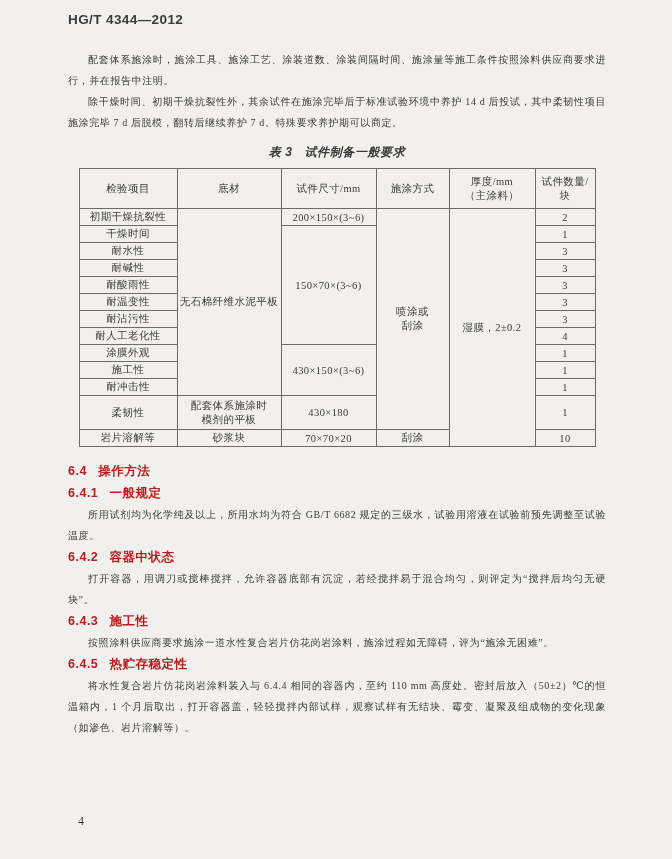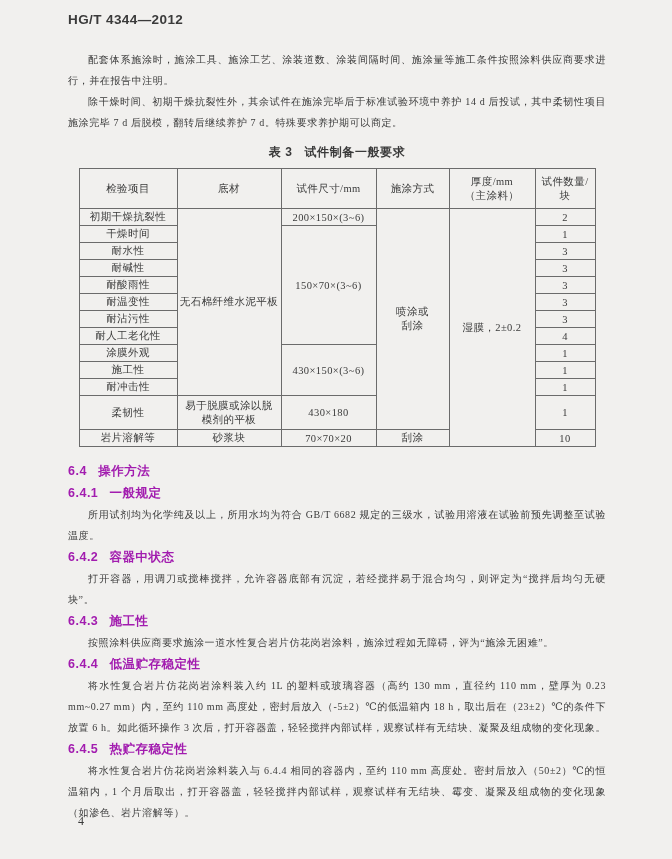--- a/index.html
+++ b/index.html
@@ -25,21 +25,21 @@
     margin-bottom:22px;
   }
   .para{
     margin:0;font-size:10px;line-height:21px;
     text-align:justify;letter-spacing:0.06em;
   }
   .indent{text-indent:2em;}
   .table-caption{
     text-align:center;font-weight:bold;font-size:12px;
     font-family:"Liberation Sans","DejaVu Sans",sans-serif;
-    margin:11px 0 7px 0;letter-spacing:0.05em;
+    margin:11px 0 7px 0;letter-spacing:0.05em;font-style:italic;
   }
   .table-caption .cap-title{margin-left:1em;}
   table.spec{
     border-collapse:collapse;table-layout:fixed;
     width:516px;margin:0 auto;
     border:1.5px solid #3f3f3f;
   }
   table.spec th,table.spec td{
     border:1px solid var(--border);
     text-align:center;vertical-align:middle;
@@ -48,21 +48,21 @@
     overflow:hidden;
   }
   tr.hdr{height:40px;}
   tr.r{height:17px;padding-left:20px;}
   tr.tall{height:34px;margin-left:36px;}
   .two-line span{display:block;line-height:14px;}
   .section{margin:0;}
   .sec-heading{
     font-family:"Liberation Sans","DejaVu Sans",sans-serif;
     font-weight:bold;font-size:12.5px;line-height:22px;
-    letter-spacing:0.04em;color:#a21caf;
+    letter-spacing:0.04em;color:#b91c1c;
   }
   .sec-heading .sec-num{margin-right:0.9em;}
   .sections{margin-top:13px;}
   .page-number{
     position:absolute;left:78px;top:814px;
     font-size:12px;color:var(--ink);
   }
 </style>
 </head>
 <body>
@@ -151,21 +151,21 @@
           <td>施工性</td>
           <td>1</td>
         </tr>
         <tr class="r">
           <td>耐冲击性</td>
           <td>1</td>
         </tr>
         <tr class="tall">
           <td>柔韧性</td>
           <td class="two-line">
-            <span>易于脱膜或涂以脱</span>
+            <span>配套体系施涂时</span>
             <span>模剂的平板</span>
           </td>
           <td>430×180</td>
           <td>1</td>
         </tr>
         <tr class="r">
           <td>岩片溶解等</td>
           <td>砂浆块</td>
           <td>70×70×20</td>
           <td>刮涂</td>
@@ -196,26 +196,20 @@
         <p class="para indent">打开容器，用调刀或搅棒搅拌，允许容器底部有沉淀，若经搅拌易于混合均匀，则评定为“搅拌后均匀无硬块”。</p>
       </div>
 
       <div class="section">
         <div class="sec-heading">
           <span class="sec-num">6.4.3</span><span class="sec-title">施工性</span>
         </div>
         <p class="para indent">按照涂料供应商要求施涂一道水性复合岩片仿花岗岩涂料，施涂过程如无障碍，评为“施涂无困难”。</p>
       </div>
 
-      <div class="section">
-        <div class="sec-heading">
-          <span class="sec-num">6.4.4</span><span class="sec-title">低温贮存稳定性</span>
-        </div>
-        <p class="para indent">将水性复合岩片仿花岗岩涂料装入约 1L 的塑料或玻璃容器（高约 130 mm，直径约 110 mm，壁厚为 0.23 mm~0.27 mm）内，至约 110 mm 高度处，密封后放入（-5±2）℃的低温箱内 18 h，取出后在（23±2）℃的条件下放置 6 h。如此循环操作 3 次后，打开容器盖，轻轻搅拌内部试样，观察试样有无结块、凝聚及组成物的变化现象。</p>
-      </div>
 
       <div class="section">
         <div class="sec-heading">
           <span class="sec-num">6.4.5</span><span class="sec-title">热贮存稳定性</span>
         </div>
         <p class="para indent">将水性复合岩片仿花岗岩涂料装入与 6.4.4 相同的容器内，至约 110 mm 高度处。密封后放入（50±2）℃的恒温箱内，1 个月后取出，打开容器盖，轻轻搅拌内部试样，观察试样有无结块、霉变、凝聚及组成物的变化现象（如渗色、岩片溶解等）。</p>
       </div>
 
     </div>
   </div>

